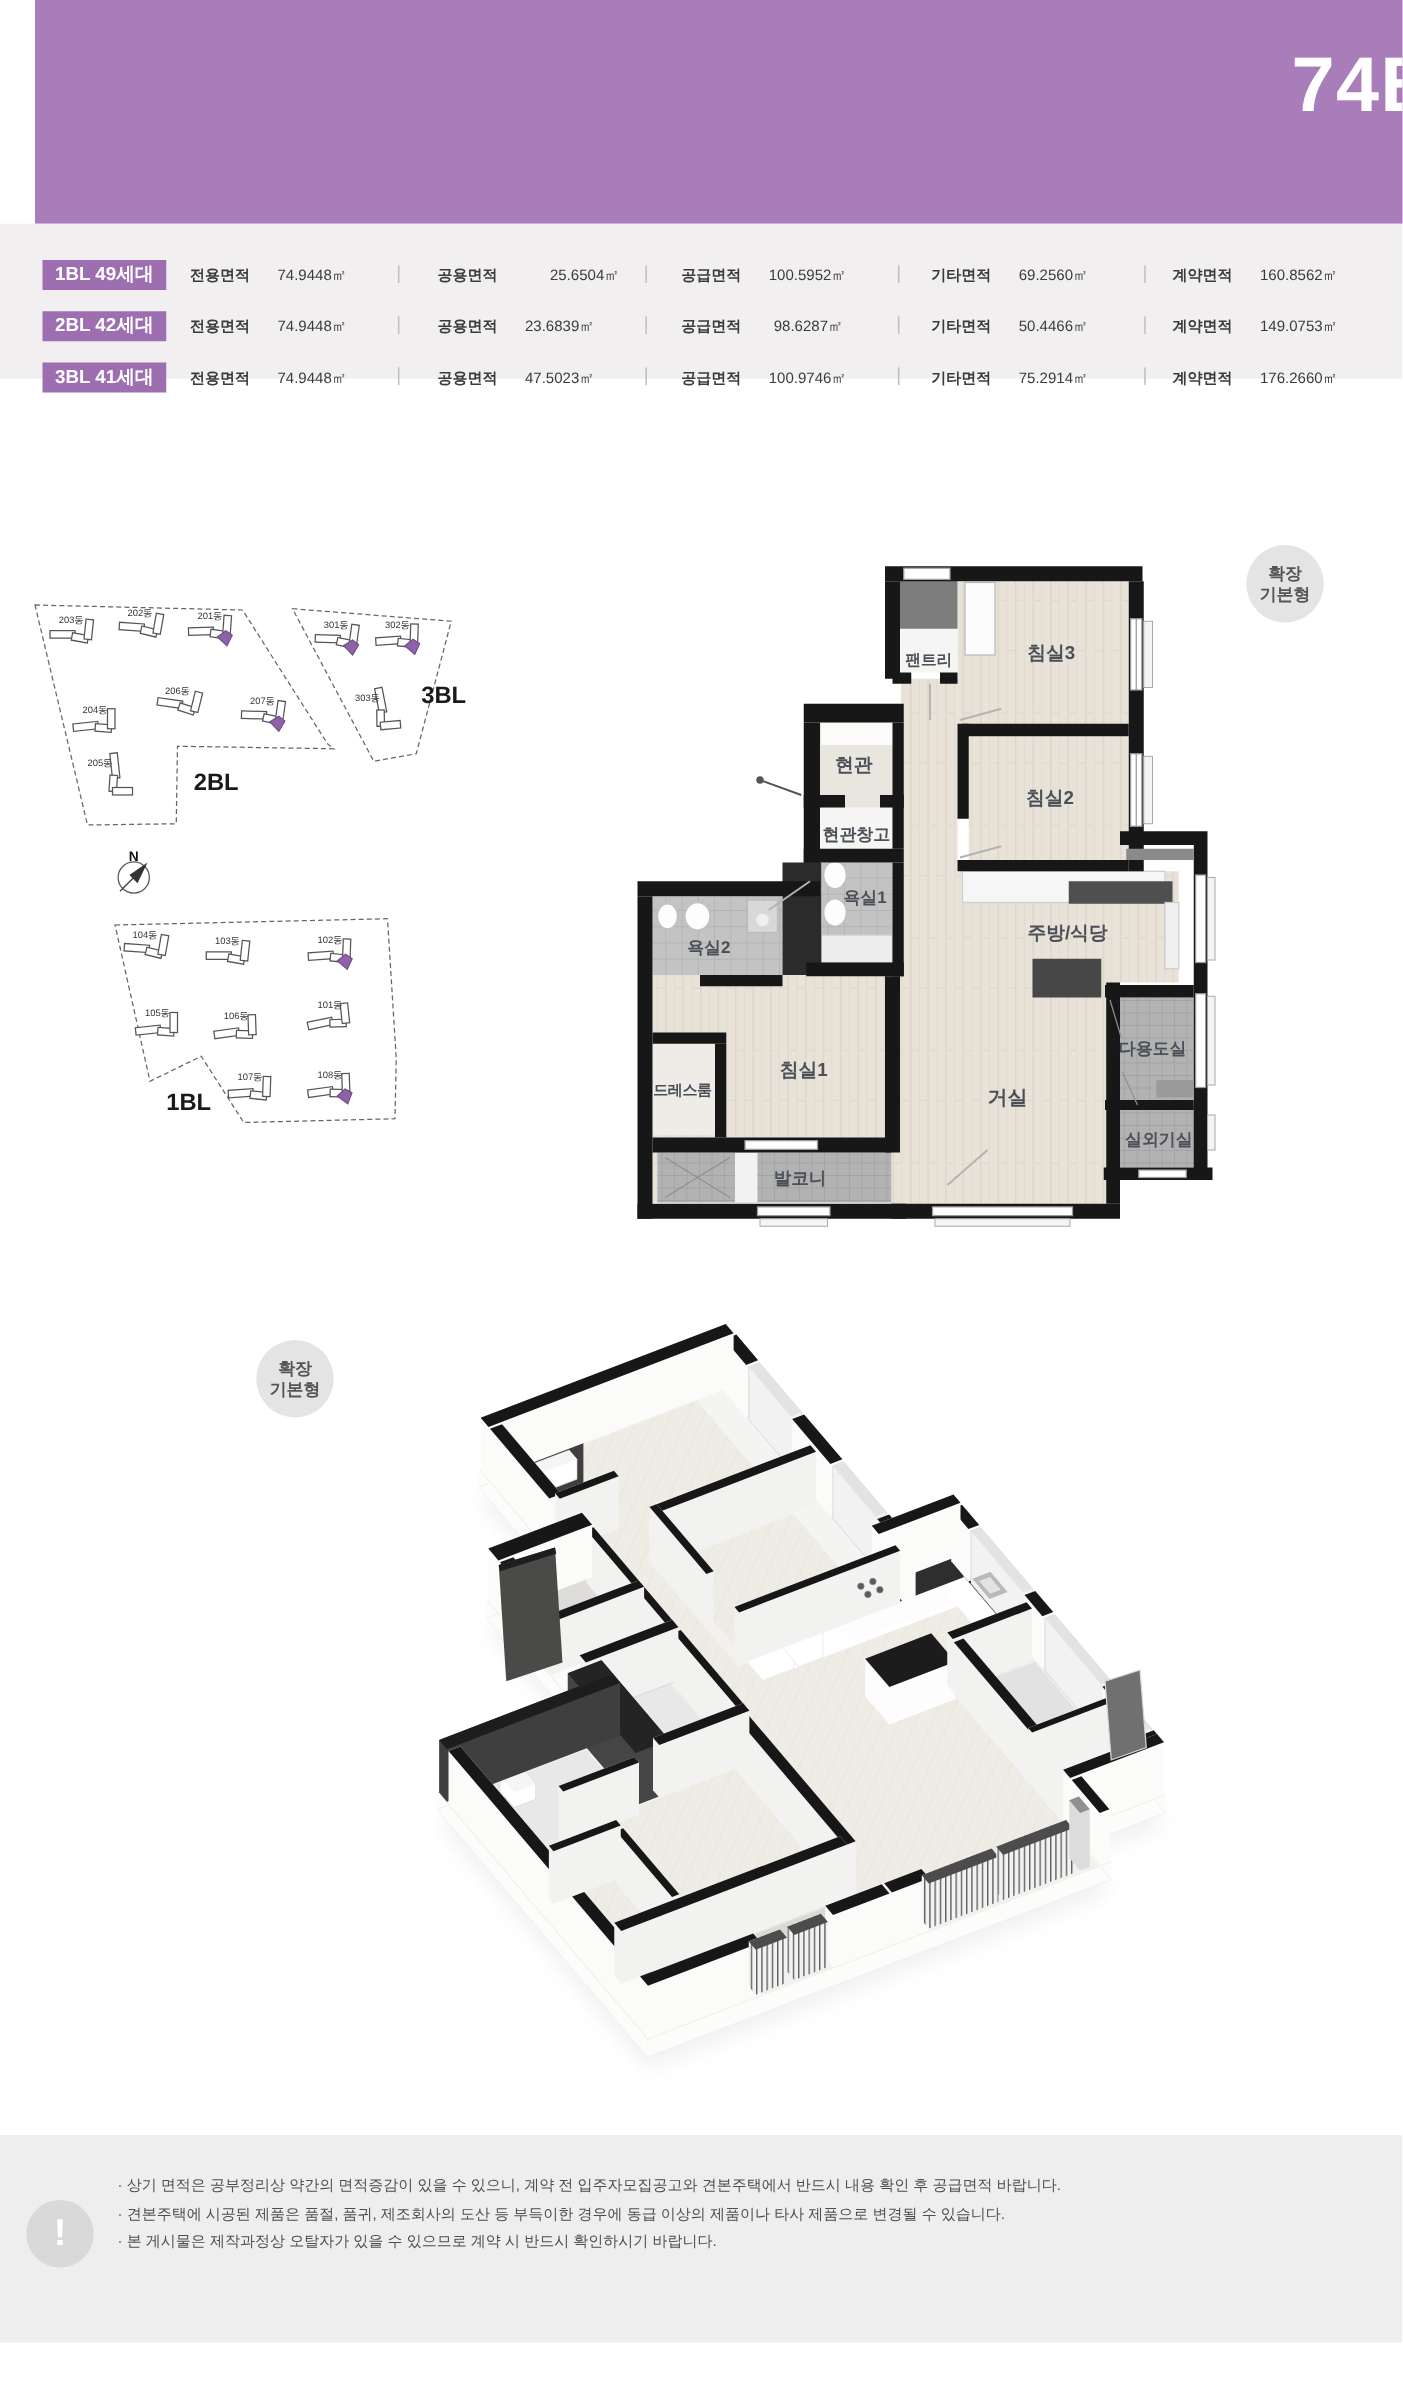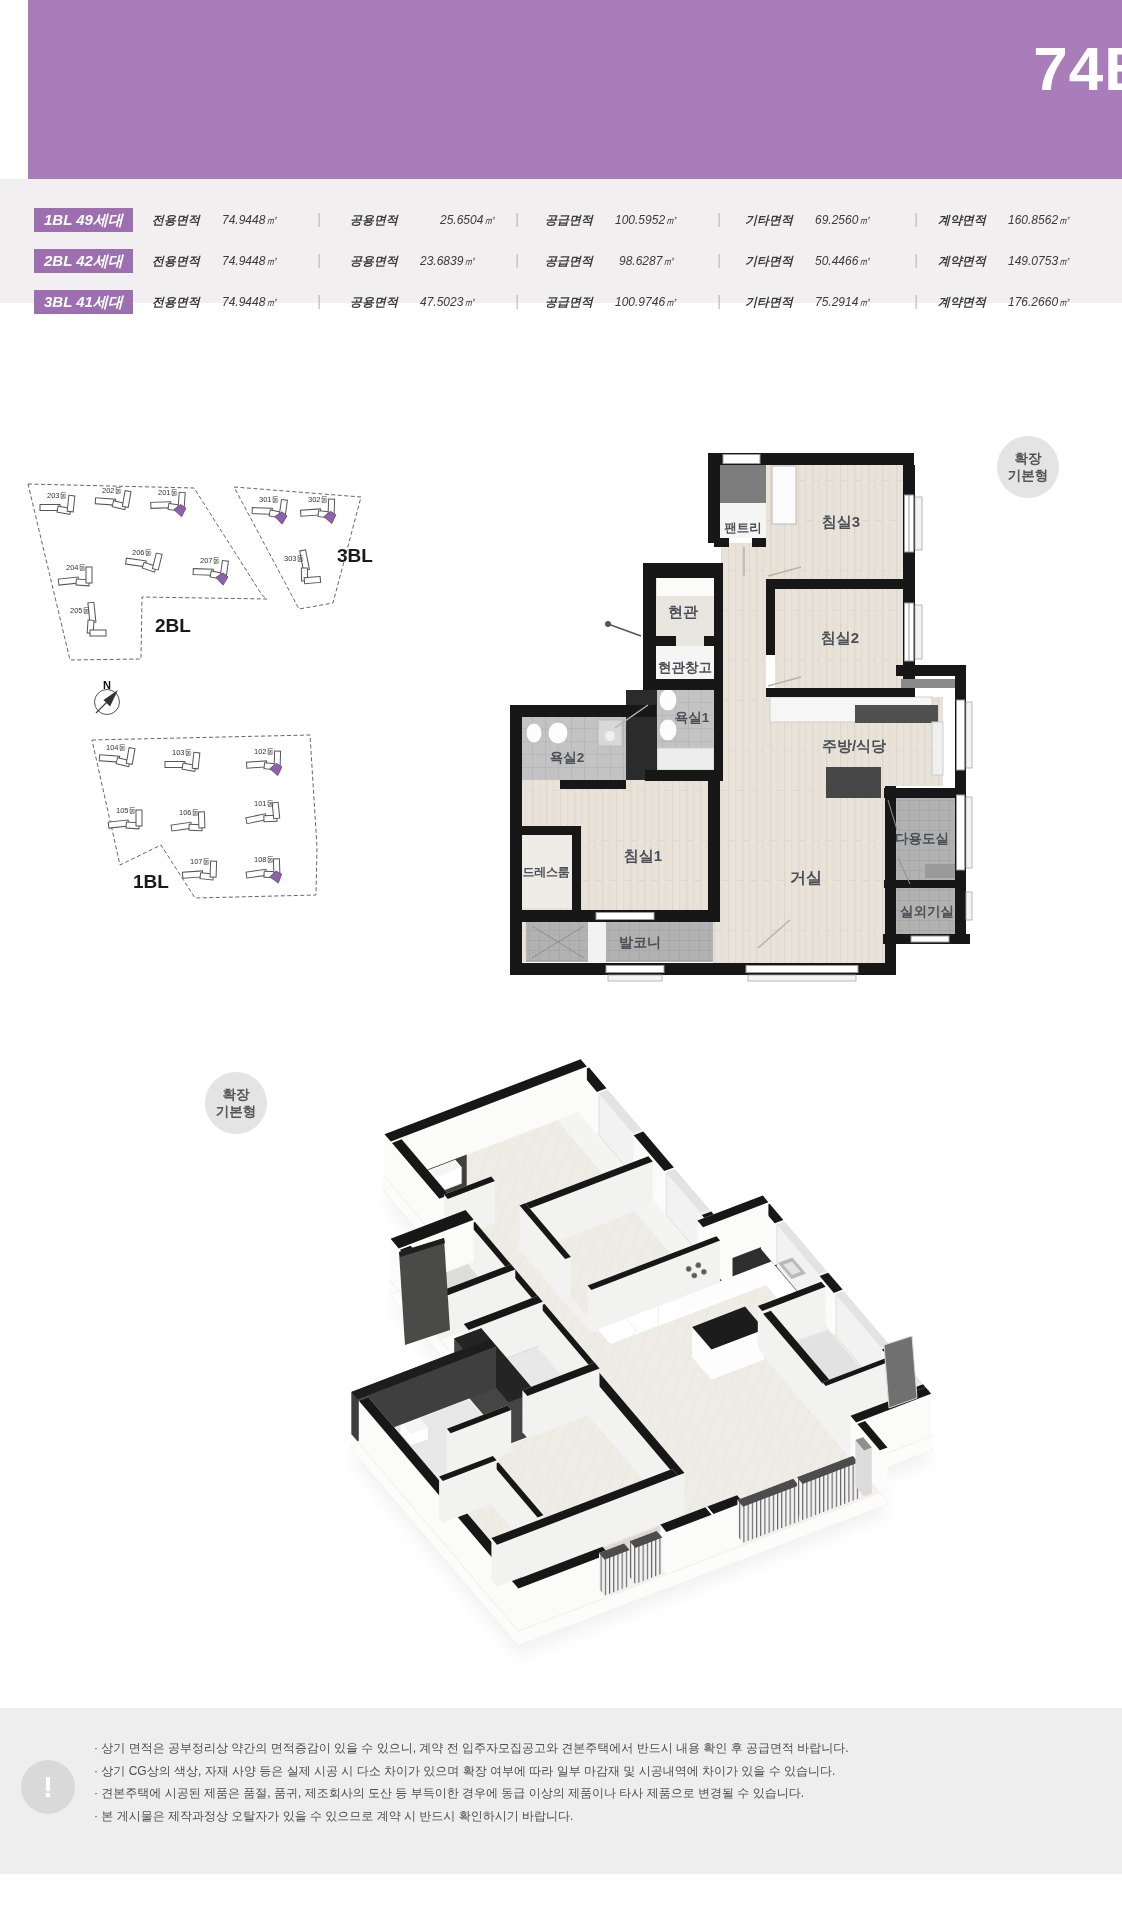--- a/index.html
+++ b/index.html
@@ -4,21 +4,21 @@
 <style>
   html,body{margin:0;padding:0;}
   body{width:1122px;height:1920px;position:relative;background:#ffffff;
        font-family:"Liberation Sans", sans-serif;overflow:hidden;}
   .abs{position:absolute;}
   
   .hdr{left:0;top:0;width:1122px;height:179px;background:#a87db9;text-align:right;color:#fff;margin-left:28px;}
   .hdr .t1{font-size:62px;font-weight:bold;letter-spacing:1px;margin-top:38px;line-height:1;}
   .hdr .t2{font-size:21px;margin-top:4px;letter-spacing:-0.5px;}
   
-  .band{left:0;top:179px;width:1122px;height:124px;background:#f1efef;font-style:italic;}
+  .band{left:0;top:179px;width:1122px;height:124px;background:#f1efef;}
   .row{position:absolute;left:0;width:1122px;height:24px;}
   .badge{position:absolute;left:34px;top:0;width:99px;height:24px;background:#9d6fb0;color:#fff;
          font-size:15px;font-weight:bold;text-align:center;line-height:24px;}
   .cell{position:absolute;top:0;height:24px;line-height:24px;font-size:12px;color:#3b3b3b;}
   .lab{font-weight:bold;color:#3b3b3b;}
   .sep{position:absolute;top:2px;height:20px;color:#c0bebe;font-size:15px;}
   
   .foot{left:0;top:1708px;width:1122px;height:166px;background:#efeeee;}
   .foot .circ{position:absolute;left:21px;top:52px;width:54px;height:54px;border-radius:50%;
               background:#d9d9d9;color:#fff;font-size:30px;font-weight:bold;text-align:center;line-height:54px;}
@@ -587,17 +587,16 @@
 <path d="M777.9 1262.9 L792.3 1257.4 L806.1 1273.6 L791.6 1279.1 Z" fill="#b9b9b9"></path>
 <path d="M783.3 1264.8 L792.0 1261.5 L800.7 1271.7 L792.0 1275.0 Z" fill="#e3e3e3"></path>
 <polygon points="884,1345 912,1336 917,1398 889,1408" fill="#707070" stroke="#d8d8d8" stroke-width="1"></polygon>
 <polygon points="399,1252 444,1238 450,1330 405,1345" fill="#4a4a49"></polygon>
 <polygon points="399,1252 444,1238 445,1243 400,1257" fill="#1e1e1e"></polygon>
 </svg>
   <div class="abs foot">
     <div class="circ">!</div>
     <div class="lines">
       <div>· 상기 면적은 공부정리상 약간의 면적증감이 있을 수 있으니, 계약 전 입주자모집공고와 견본주택에서 반드시 내용 확인 후 공급면적 바랍니다.</div>
-      <div>· 상기 CG상의 색상, 자재 사양 등은 실제 시공 시 다소 차이가 있으며 확장 여부에 따라 일부 마감재 및 시공내역에 차이가 있을 수 있습니다.</div>
       <div>· 견본주택에 시공된 제품은 품절, 품귀, 제조회사의 도산 등 부득이한 경우에 동급 이상의 제품이나 타사 제품으로 변경될 수 있습니다.</div>
       <div>· 본 게시물은 제작과정상 오탈자가 있을 수 있으므로 계약 시 반드시 확인하시기 바랍니다.</div>
     </div>
   </div>
 
 </body></html>

